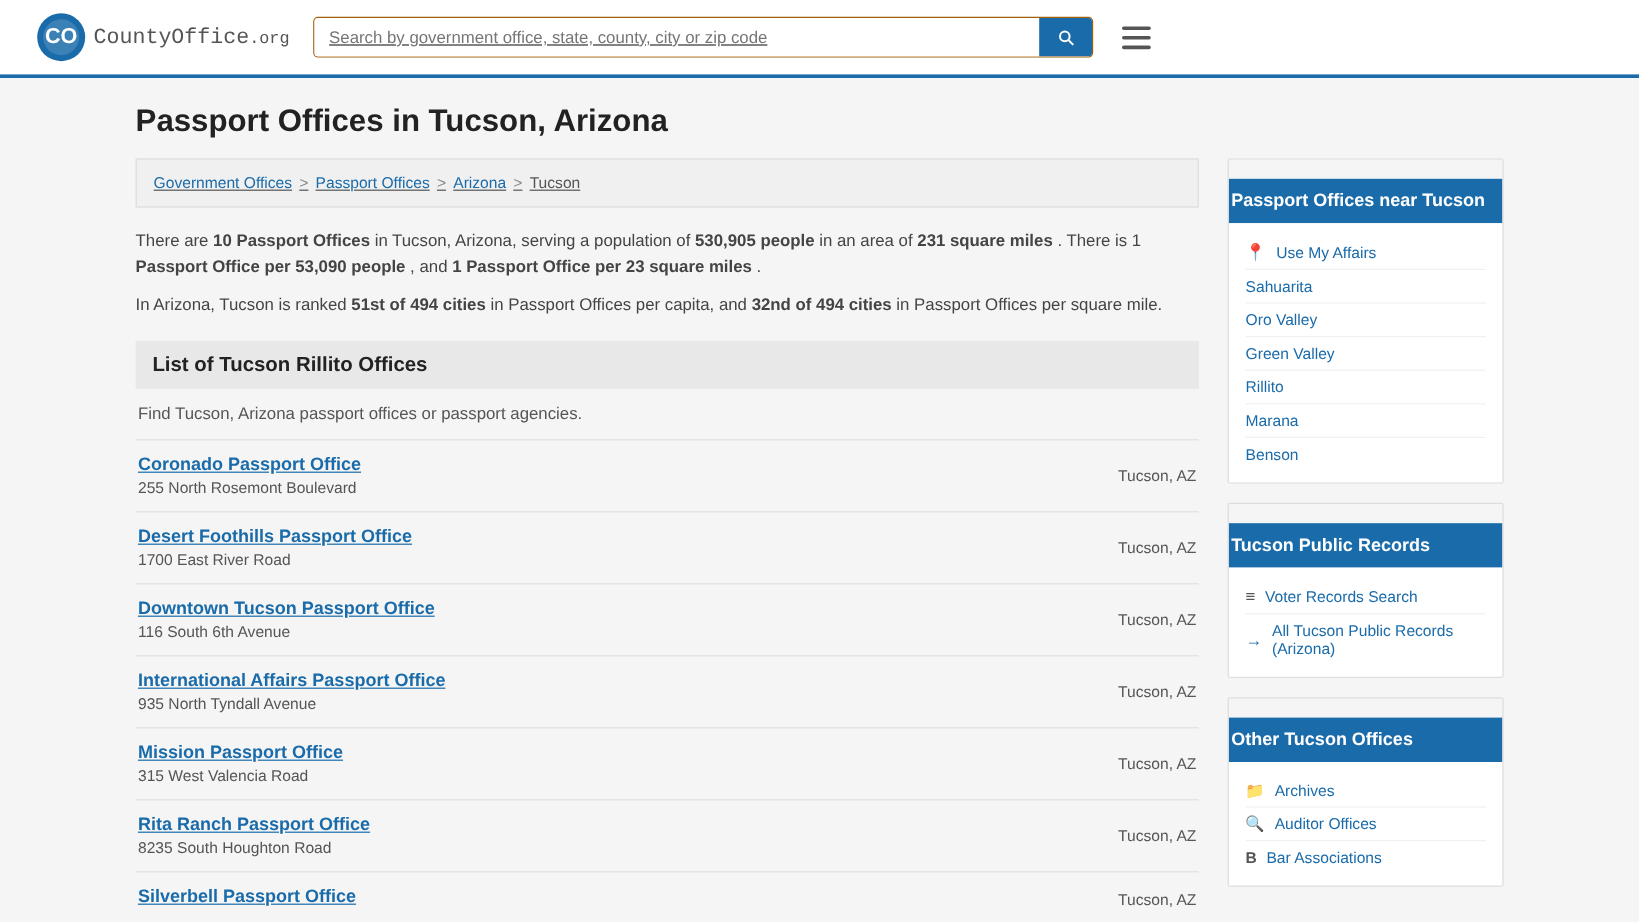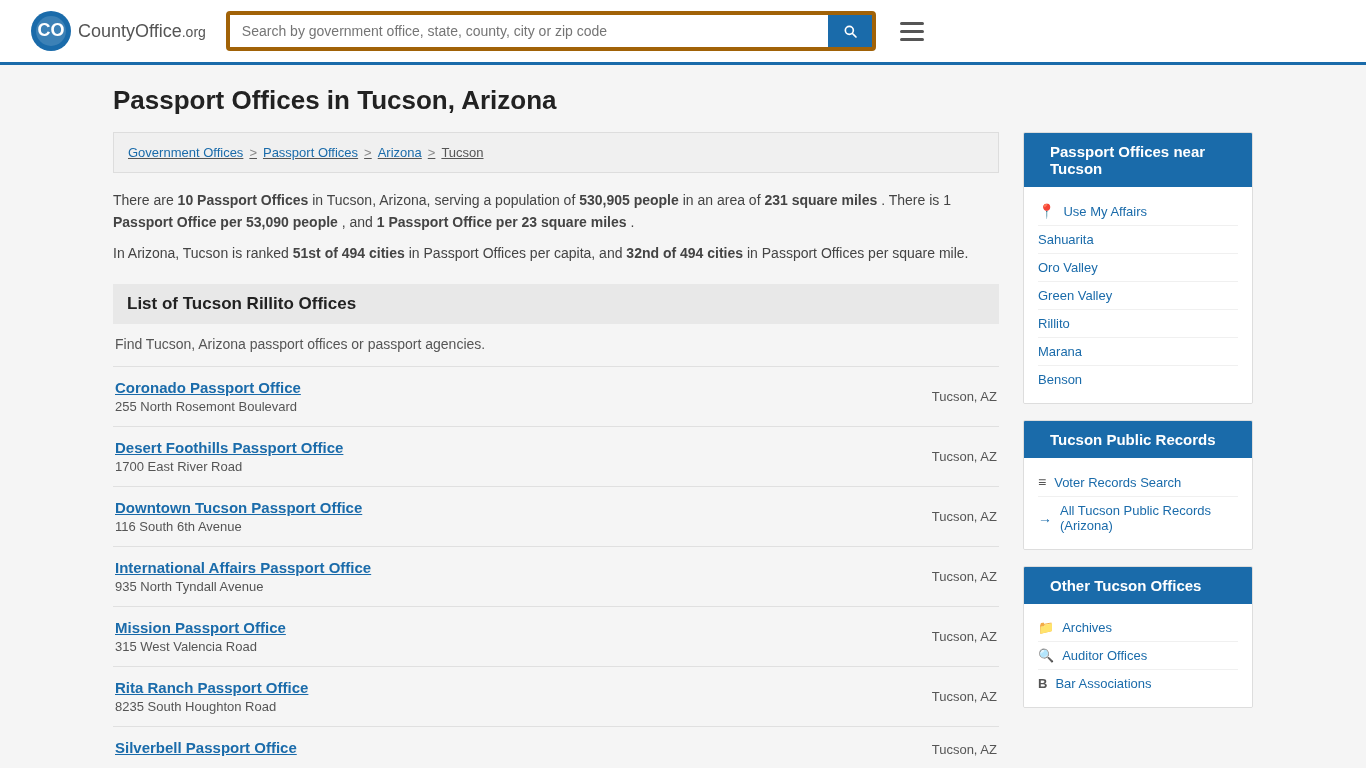--- a/index.html
+++ b/index.html
@@ -25,29 +25,31 @@
       height: 42px;
     }
     #logo-text {
       font-size: 18px;
       font-weight: bold;
       color: #1a6baa;
     }
     #logo-text span {
       color: #555;
       font-weight: normal;
+      font-family: Liberation Mono, monospace;
     }
     #search-area {
       flex: 1;
       display: flex;
       align-items: center;
-      border: 4px solid #a16207;
+      border: 1px solid #a16207;
       border-radius: 4px;
       overflow: hidden;
       max-width: 650px;
+      text-decoration: underline;
     }
     #search-input {
       flex: 1;
       padding: 8px 12px;
       border: none;
       outline: none;
       font-size: 14px;
       color: #999;
     }
     #search-button {
@@ -189,21 +191,22 @@
       margin-bottom: 16px;
       border: 1px solid #ddd;
       border-radius: 2px;
       overflow: hidden;
     }
     .sidebar-section-title {
       background: #1a6baa;
       color: #fff;
       font-size: 15px;
       font-weight: bold;
-      padding: 10px 26px;
+      padding: 10px 2px;
+      margin-top: 16px;
     }
     .sidebar-section-body {
       background: #fff;
       padding: 10px 14px;
     }
     .sidebar-link {
       display: flex;
       align-items: center;
       gap: 8px;
       padding: 6px 0;

